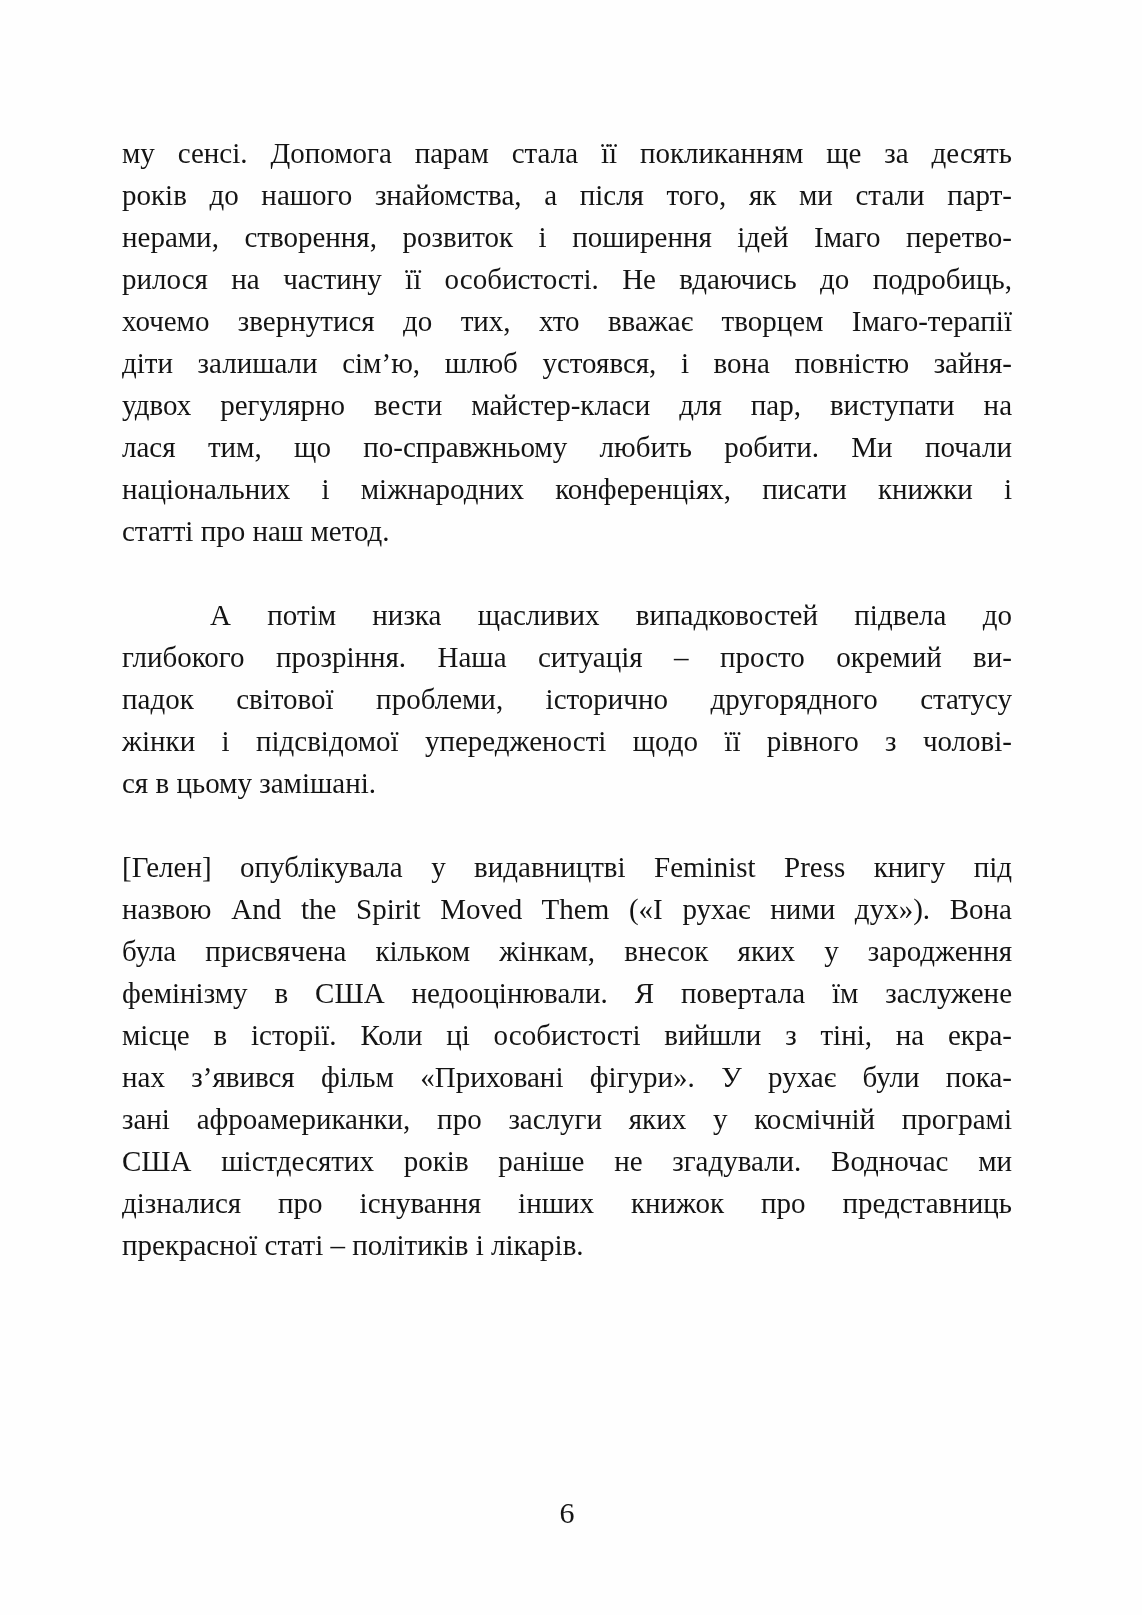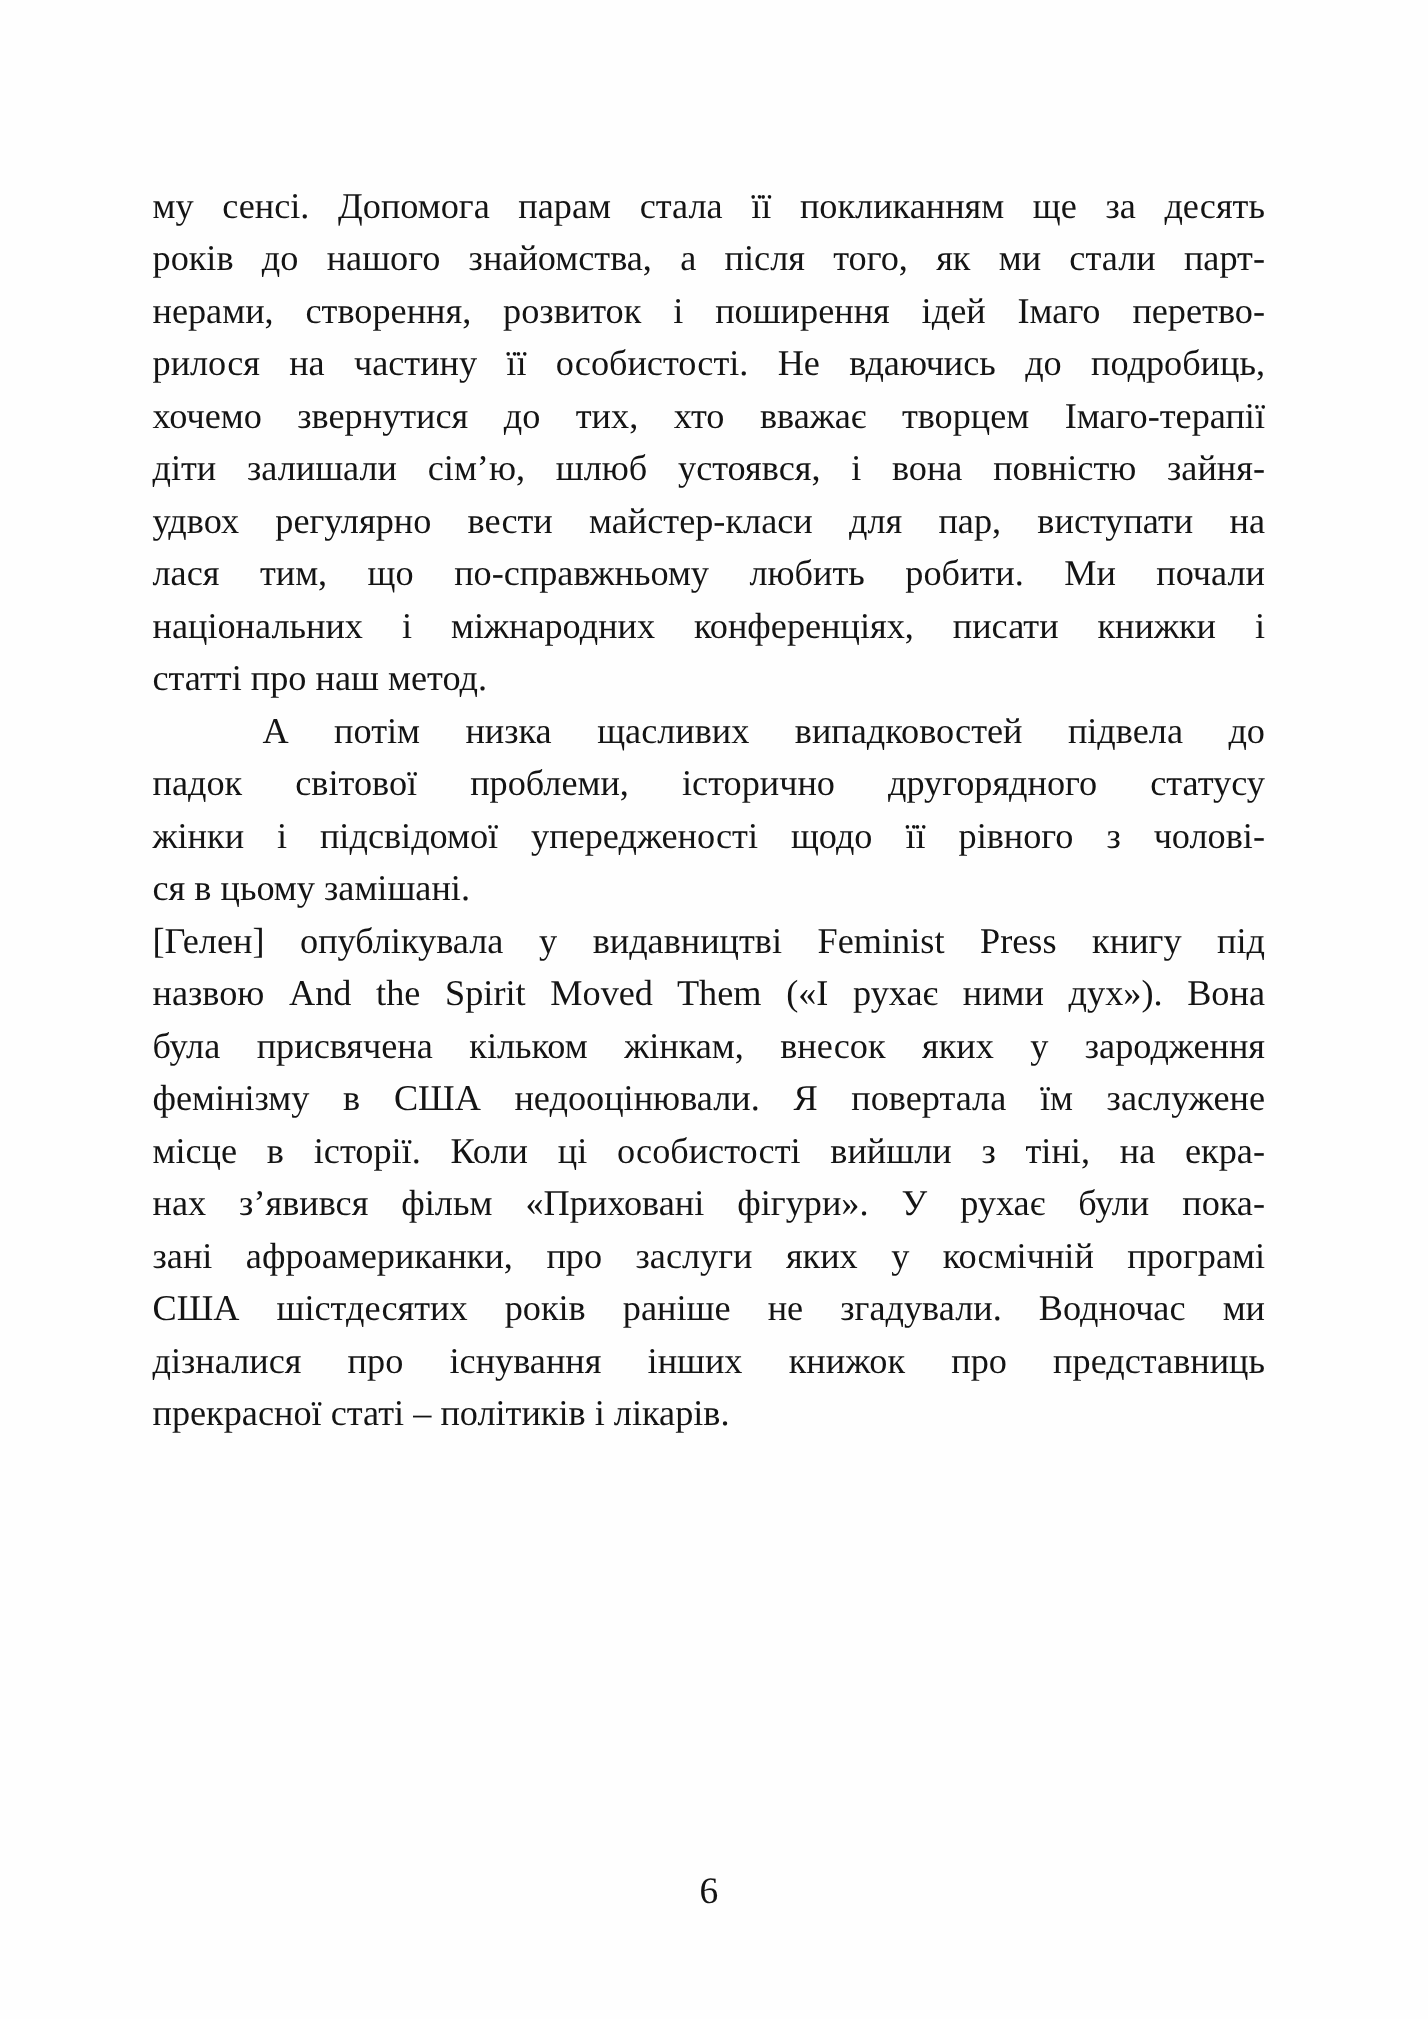--- a/index.html
+++ b/index.html
@@ -15,26 +15,27 @@
     color: #141414;
     overflow: hidden;
   }
   .page {
     position: absolute;
     inset: 0;
   }
   .text-block {
     position: absolute;
     left: 122px;
-    top: 144px;
+    top: 132px;
     width: 890px;
     font-size: 29px;
     line-height: 42px;
   }
   .paragraph + .paragraph {
+    margin-top: 42px; 
   }
   .line {
     text-align: justify;
     text-align-last: justify;
     text-justify: inter-word;
     white-space: normal;
   }
   .line.final {
     text-align-last: left;
   }
@@ -64,20 +65,21 @@
           <div class="line">рилося на частину її особистості. Не вдаючись до подробиць,</div>
           <div class="line">хочемо звернутися до тих, хто вважає творцем Імаго-терапії</div>
           <div class="line">діти залишали сім’ю, шлюб устоявся, і вона повністю зайня-</div>
           <div class="line">удвох регулярно вести майстер-класи для пар, виступати на</div>
           <div class="line">лася тим, що по-справжньому любить робити. Ми почали</div>
           <div class="line">національних і міжнародних конференціях, писати книжки і</div>
           <div class="line final">статті про наш метод.</div>
         </div>
         <div class="paragraph">
           <div class="line indent">А потім низка щасливих випадковостей підвела до</div>
+          <div class="line">глибокого прозріння. Наша ситуація – просто окремий ви-</div>
           <div class="line">падок світової проблеми, історично другорядного статусу</div>
           <div class="line">жінки і підсвідомої упередженості щодо її рівного з чолові-</div>
           <div class="line final">ся в цьому замішані.</div>
         </div>
         <div class="paragraph">
           <div class="line">[Гелен] опублікувала у видавництві Feminist Press книгу під</div>
           <div class="line">назвою And the Spirit Moved Them («І рухає ними дух»). Вона</div>
           <div class="line">була присвячена кільком жінкам, внесок яких у зародження</div>
           <div class="line">фемінізму в США недооцінювали. Я повертала їм заслужене</div>
           <div class="line">місце в історії. Коли ці особистості вийшли з тіні, на екра-</div>

